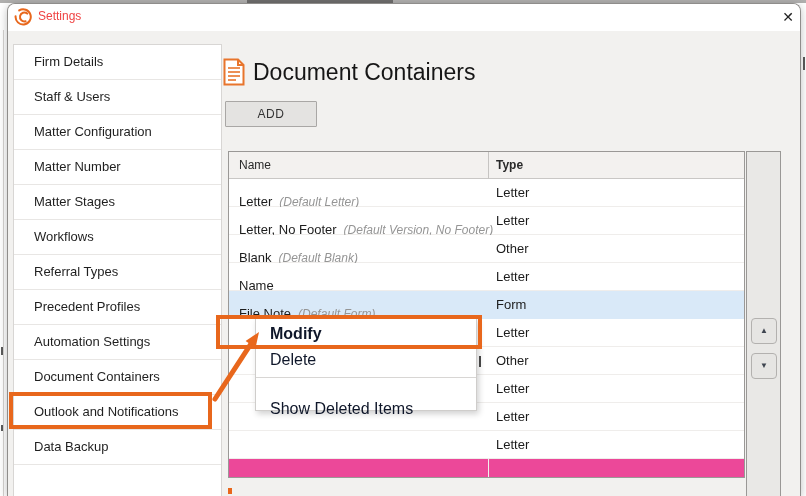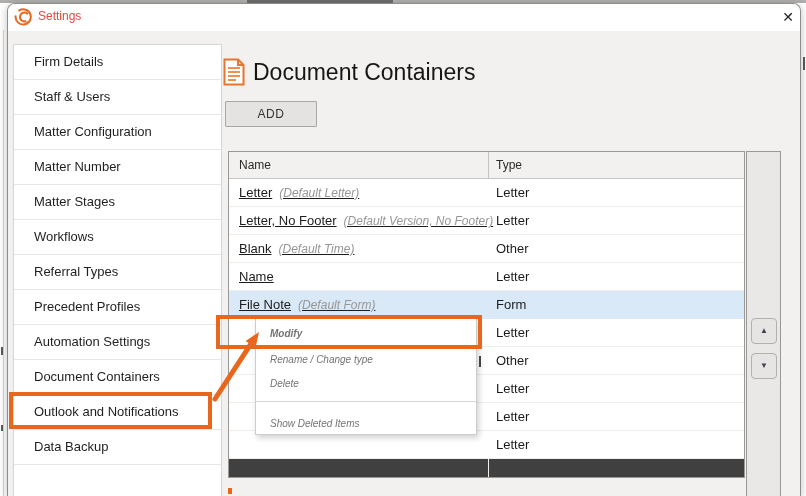--- a/index.html
+++ b/index.html
@@ -31,48 +31,48 @@
   
   .doc-icon{position:absolute;left:223px;top:58px;width:22px;height:28px;}
   .page-title{position:absolute;left:253px;top:59px;font-size:23px;color:#161616;letter-spacing:0;}
 
   
   .add-btn{position:absolute;left:225px;top:101px;width:92px;height:26px;background:#e4e3e1;
            border:1px solid #a9a7a5;border-radius:1px;font-size:12px;color:#333;text-align:center;
            line-height:24px;letter-spacing:.5px;}
 
   
-  .table{position:absolute;left:228px;top:151px;width:517px;height:327px;background:#404040;
+  .table{position:absolute;left:228px;top:151px;width:517px;height:327px;background:#ec4899;
          border:1px solid #9a9896;}
   .thead{position:absolute;left:0;top:0;right:0;height:27px;background:#f3f1ef;border-bottom:1px solid #c9c7c5;}
   .th-name{position:absolute;left:10px;top:0;line-height:26px;font-size:12px;color:#2a2a2a;}
-  .th-type{position:absolute;left:267px;top:0;line-height:26px;font-size:12px;color:#2a2a2a;}
+  .th-type{position:absolute;left:267px;top:0;line-height:26px;font-size:12px;color:#2a2a2a;font-weight:bold;}
   .th-div{position:absolute;left:259px;top:0;width:1px;height:27px;background:#c6c4c2;}
   .body-div{position:absolute;left:259px;top:27px;width:1px;bottom:0;background:#f1efed;}
   .tbody{position:absolute;left:0;top:27px;right:0;}
   .trow{position:relative;height:28px;border-bottom:1px solid #efedeb;background:#fff;}
   .trow.selected{background:#d9e9f8;border-bottom-color:#d9e9f8;}
-  .cell-name{position:absolute;left:10px;top:0;line-height:27px;font-size:13px;color:#1c1c1c;white-space:nowrap;text-decoration:underline;}
+  .cell-name{position:absolute;left:10px;top:13px;line-height:20px;font-size:13px;color:#1c1c1c;white-space:nowrap;text-decoration:underline;}
   .hint{font-style:italic;color:#959595;font-size:12px;margin-left:7px;}
   .cell-type{position:absolute;left:267px;top:0;line-height:27px;font-size:13px;color:#1c1c1c;}
   .name-fragment{position:absolute;left:479px;top:356px;width:2px;height:11px;background:#4a4a4a;}
 
   
   .scroll-panel{position:absolute;left:746px;top:151px;width:35px;height:345px;background:#e9e8e6;
                 border:1px solid #9a9896;border-bottom:none;}
   .mv-btn{position:absolute;left:751px;width:26px;height:26px;background:#e6e5e3;border:1px solid #b3b1af;
           border-radius:4px;text-align:center;font-size:8px;line-height:24px;color:#3f4550;}
   .mv-up{top:318px;} .mv-down{top:353px;}
 
   
   .ctx-menu{position:absolute;left:255px;top:318px;width:222px;background:#fff;
             border:1px solid #cfcdcb;box-shadow:2px 3px 6px rgba(0,0,0,.18);padding-bottom:6px;}
-  .mitem{height:24px;line-height:24px;padding-left:14px;font-size:10px;color:#737373;white-space:nowrap;font-style:italic;}
+  .mitem{height:24px;line-height:24px;padding-left:14px;font-size:16px;color:#0f172a;white-space:nowrap;}
   .mitem.bold{font-weight:bold;height:29px;line-height:29px;}
-  .mitem.sep{border-top:1px solid #d8d6d4;margin-top:5px;padding-top:10px;height:27px;}
+  .mitem.sep{border-top:1px solid #d8d6d4;margin-top:5px;padding-top:19px;height:27px;}
 
   
   .ann-box{position:absolute;border:4px solid #e8671c;background:transparent;}
   .ann-box-sidebar{left:9px;top:392px;width:203px;height:37px;}
   .ann-box-modify{left:216px;top:315px;width:266px;height:34px;}
   .ann-arrow{position:absolute;left:0;top:0;width:806px;height:496px;pointer-events:none;}
   .ann-tick{position:absolute;left:228px;top:488px;width:4px;height:6px;background:#e8671c;}
 </style>
 </head>
 <body>
@@ -173,21 +173,21 @@
           <span class="cell-name"><span>Letter</span><span class="hint">(Default Letter)</span></span>
           <span class="cell-type">Letter</span>
         </div>
 
         <div class="trow">
           <span class="cell-name"><span>Letter, No Footer</span><span class="hint">(Default Version, No Footer)</span></span>
           <span class="cell-type">Letter</span>
         </div>
 
         <div class="trow">
-          <span class="cell-name"><span>Blank</span><span class="hint">(Default Time)</span></span>
+          <span class="cell-name"><span>Blank</span><span class="hint">(Default Blank)</span></span>
           <span class="cell-type">Other</span>
         </div>
 
         <div class="trow">
           <span class="cell-name"><span>Name</span><span class="hint"></span></span>
           <span class="cell-type">Letter</span>
         </div>
 
         <div class="trow selected">
           <span class="cell-name"><span>File Note</span><span class="hint">(Default Form)</span></span>
@@ -225,23 +225,20 @@
   <div class="scroll-panel"></div>
   <div class="mv-btn mv-up"><span>▲</span></div>
   <div class="mv-btn mv-down"><span>▼</span></div>
 
   <div class="ctx-menu">
 
       <div class="mitem bold">
         <span>Modify</span>
       </div>
 
-      <div class="mitem">
-        <span>Rename / Change type</span>
-      </div>
 
 
       <div class="mitem">
         <span>Delete</span>
       </div>
 
       <div class="mitem sep">
         <span>Show Deleted Items</span>
       </div>
 

